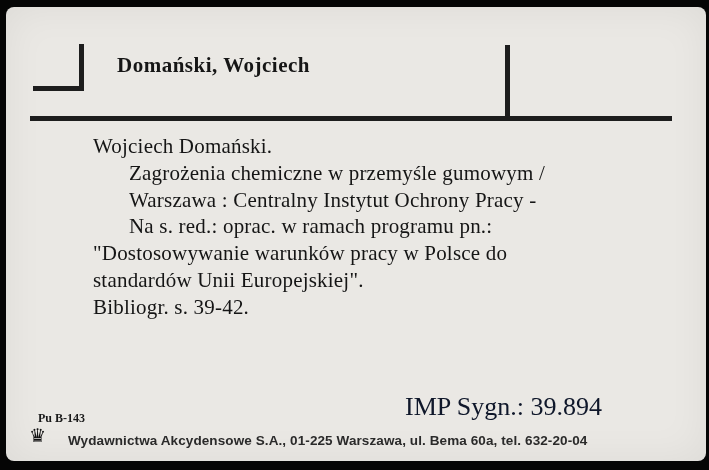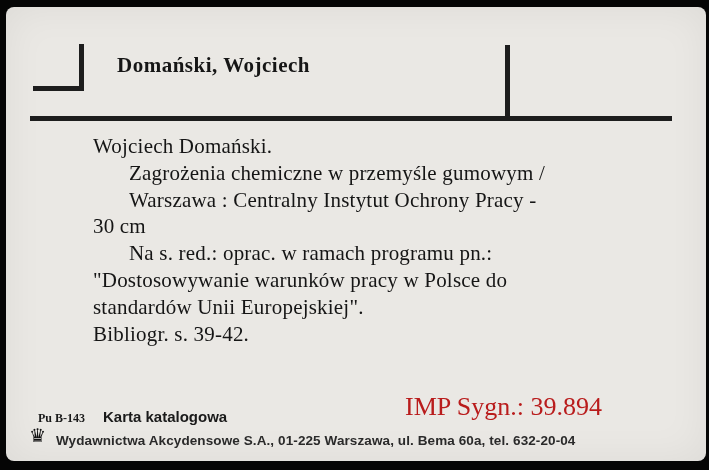--- a/index.html
+++ b/index.html
@@ -91,35 +91,35 @@
     font-size: 15px;
     font-weight: bold;
     color: #1a1a1a;
     white-space: pre;
   }
   .signature {
     position: absolute;
     left: 399px;
     top: 385px;
     font-size: 26px;
-    color: #b91c1c;
+    color: #0f172a;
     white-space: pre;
   }
   .logo {
     position: absolute;
     left: 23px;
     top: 419px;
     font-family: "DejaVu Sans", sans-serif;
     font-size: 19px;
     line-height: 19px;
     color: #111;
   }
   .imprint {
     position: absolute;
-    left: 50px;
+    left: 62px;
     top: 426px;
     font-family: "Liberation Sans", sans-serif;
     font-size: 13.5px;
     font-weight: bold;
     color: #2a2a2a;
     letter-spacing: 0.1px;
     white-space: pre;
   }
 </style>
 </head>
@@ -132,28 +132,26 @@
 
     <div class="heading">Domański, Wojciech</div>
 
     <div class="vline"></div>
     <div class="hrule"></div>
 
     <div class="body">
       <div class="line">Wojciech Domański.</div>
       <div class="line indent">Zagrożenia chemiczne w przemyśle gumowym /</div>
       <div class="line indent">Warszawa : Centralny Instytut Ochrony Pracy -</div>
-      <div class="line">30 cm</div>
       <div class="line indent">Na s. red.: oprac. w ramach programu pn.:</div>
       <div class="line">"Dostosowywanie warunków pracy w Polsce do</div>
       <div class="line">standardów Unii Europejskiej".</div>
       <div class="line">Bibliogr. s. 39-42.</div>
     </div>
 
     <div class="form-code">Pu B-143</div>
-    <div class="form-name">Karta katalogowa</div>
     <div class="signature">IMP Sygn.: 39.894</div>
 
     <span class="logo">♛</span>
     <div class="imprint">Wydawnictwa Akcydensowe S.A., 01-225 Warszawa, ul. Bema 60a, tel. 632-20-04</div>
 
   </div>
 </div>
 
 </body></html>

